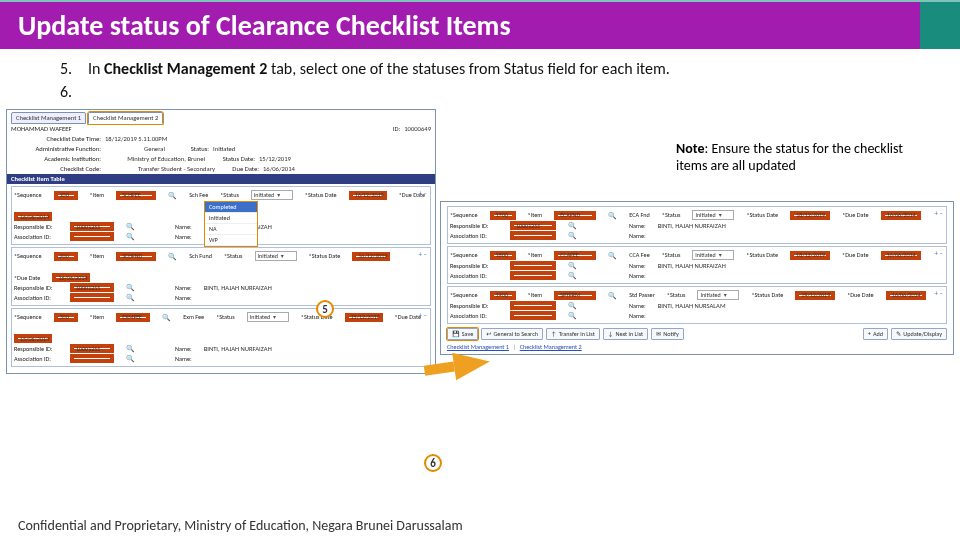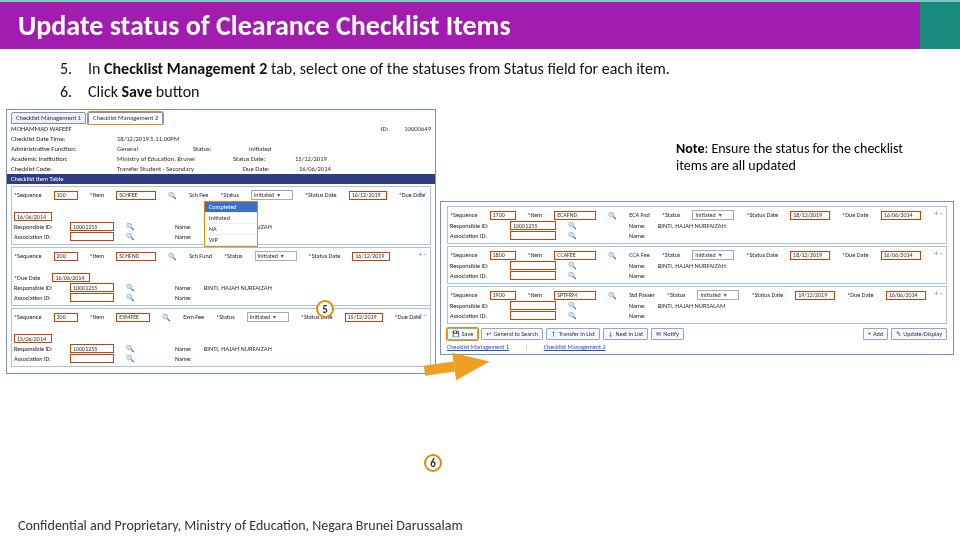--- a/index.html
+++ b/index.html
@@ -11,29 +11,29 @@
   .instructions li { margin-bottom: 4px; display:flex; }
   .instructions li .num { width: 28px; }
   .note { position: absolute; right: 24px; top: 140px; font-size: 14px; text-align: left; max-width: 260px; }
   .note b { font-weight: 700; }
   .panel-wrap { display: flex; gap: 4px; padding: 0 6px; }
   .panel { border: 1px solid #7a93b3; font-size: 6.6px; color: #333; background: #fff; flex:1; position:relative; padding-bottom:4px;}
   .panel .tabs { display:flex; gap:2px; padding:2px 4px 0 4px; }
   .tab { border:1px solid #7a93b3; padding:1px 4px; border-radius:2px 2px 0 0; font-size:6.5px; background:#eef; }
   .tab.active { background:#fff; border-bottom-color:#fff; }
   .tab.highlight { outline:1.5px solid #e38b00; }
-  .row { display:flex; align-items:center; padding:1px 4px; gap:16px; flex-wrap:wrap; }
+  .row { display:flex; align-items:center; padding:1px 4px; gap:4px; flex-wrap:wrap;text-align:right; }
   .lbl { color:#222; }
   .val { color:#333; }
-  .hdr-bar { background:#2f3e82; color:#fff; padding:1px 4px; font-size:6.5px; }
+  .hdr-bar { background:#2f3e82; color:#fff; padding:1px 4px; font-size:6.5px;font-weight:bold; }
   .item-block { border:1px solid #b0c0d8; margin:2px 4px; padding:2px 2px; position:relative; }
   .field-row { display:flex; gap:12px; align-items:center; margin:1px 0; flex-wrap:wrap; }
   .field-lbl { font-size:6.2px; color:#222; }
   .ast::before { content:"*"; color:#000; }
-  .input { border:1px solid #c2410c; height:9px; font-size:6px; padding:0 2px; background:#fff; display:inline-flex; align-items:center; }
+  .input { border:4px solid #c2410c; height:9px; font-size:6px; padding:0 2px; background:#fff; display:inline-flex; align-items:center; }
   .select { border:1px solid #aaa; height:10px; font-size:6px; background:#fff; display:inline-flex; align-items:center; padding:0 2px; position:relative; }
   .select::after { content:"▾"; margin-left:3px; font-size:6px; color:#555; }
   .lookup { display:inline-block; width:9px; height:9px; border:0; color:#888; font-size:7px; text-align:center; line-height:9px; }
   .dropdown-open { position:absolute; border:1.5px solid #e38b00; background:#fff; z-index:5; font-size:6.2px; }
   .dropdown-open div { padding:1px 4px; border-bottom:1px solid #eee; }
   .dropdown-open div.sel { background:#3b6fc9; color:#fff; }
   .callout { position:absolute; width:18px; height:18px; border-radius:50%; background:#fff; border:2px solid #e38b00; color:#333; font-size:11px; font-weight:700; display:flex; align-items:center; justify-content:center; z-index:20; }
   .arrow { position:absolute; width:0; height:0; border-left:36px solid #f0a020; border-top:14px solid transparent; border-bottom:14px solid transparent; z-index:19; }
   .arrow::before { content:""; position:absolute; left:-66px; top:-5px; width:30px; height:10px; background:#f0a020; }
   .pm { position:absolute; right:3px; top:2px; font-size:7px; color:#5c7bbf; }
@@ -53,21 +53,20 @@
 <div class="title-bar">Update status of Clearance Checklist Items</div>
 
 <div class="instructions">
   <ol>
     <li>
         <span class="num">5.</span>
         <span><span>In </span><b>Checklist Management 2</b><span> tab, select one of the statuses from Status field for each item.</span></span>
       </li>
     <li>
         <span class="num">6.</span>
-        <span><span>Click </span><b>Save</b><span> button</span></span>
       </li>
   </ol>
 </div>
 
 <div class="note">
   <b>Note</b><span>: Ensure the status for the checklist items are all updated</span>
 </div>
 
 <div class="panel-wrap">
 

